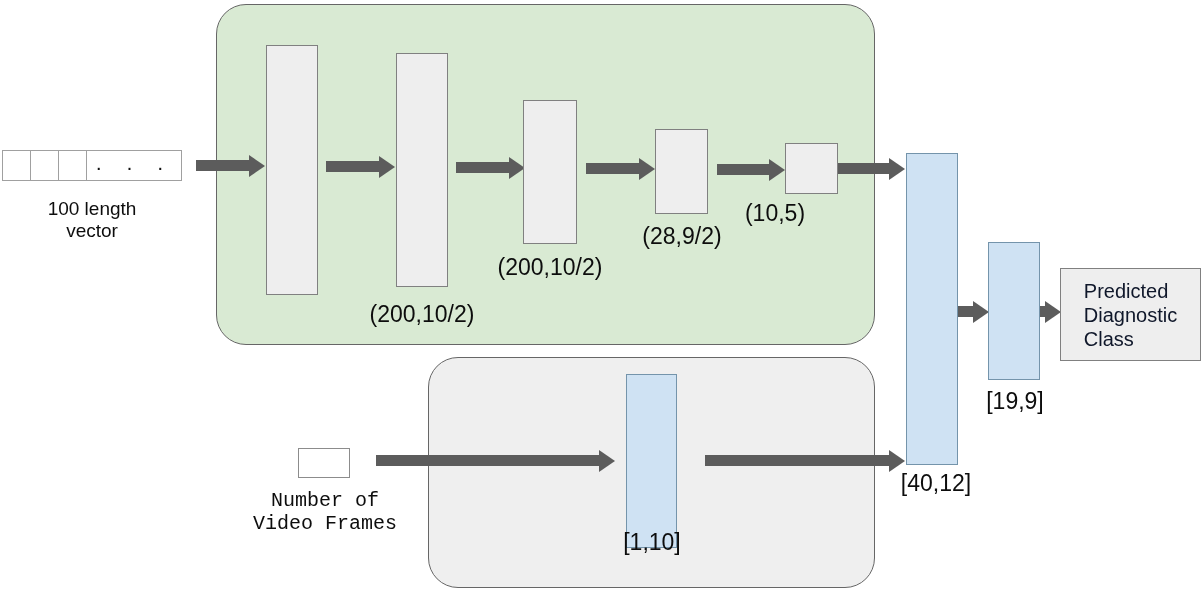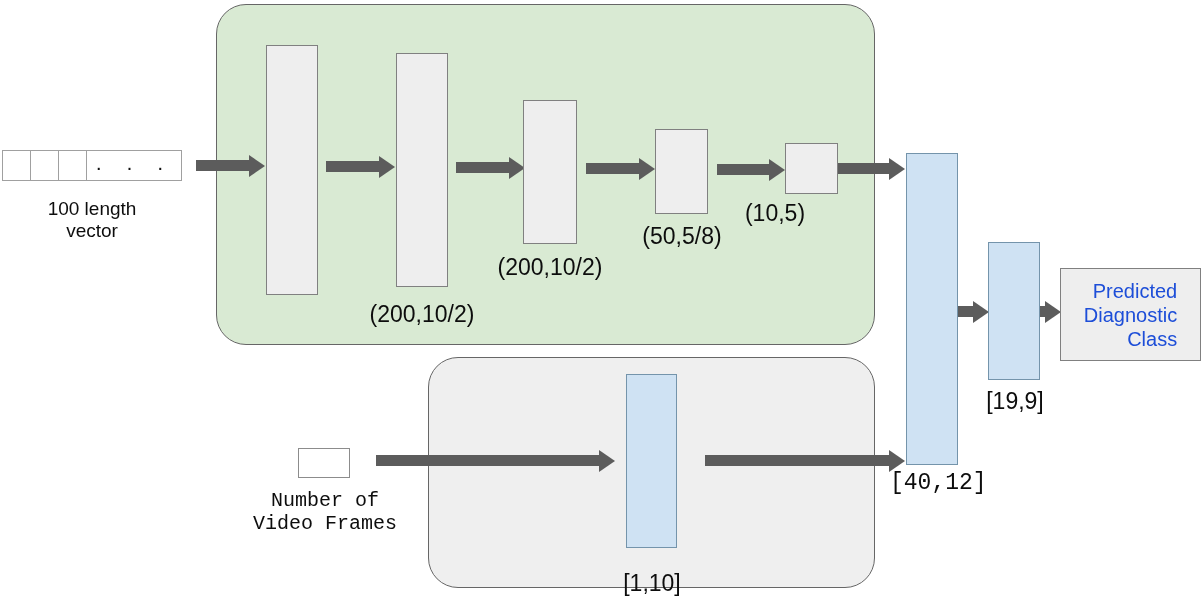--- a/index.html
+++ b/index.html
@@ -90,22 +90,22 @@
   }
   .lbl-shape   { font-size: 23px; }
   .lbl-big     { font-size: 19px; }
   .lbl-mid     { font-size: 20px; font-family: Liberation Mono, monospace; }
 
   .boxtext {
     position: absolute;
     display: flex;
     align-items: center;
     justify-content: center;
-    text-align: right;
-    color: #1d4ed8;
+    text-align: left;
+    color: #0f172a;
     font-size: 20px;
     line-height: 1.2;
     white-space: pre-line;
     box-sizing: border-box;
   }
 </style>
 </head>
 <body>
 
 <div id="canvas">
@@ -135,42 +135,42 @@
   <div class="label lbl-shape" style="left:362px; top:301px; width:120px;">(200,10/2)</div>
 
   <div class="arrow" style="left:456px; top:162px; width:54px;"></div>
 
   <div class="box box-gray" style="left:523px; top:100px; width:54px; height:144px;"></div>
   <div class="label lbl-shape" style="left:490px; top:254px; width:120px;">(200,10/2)</div>
 
   <div class="arrow" style="left:586px; top:163px; width:54px;"></div>
 
   <div class="box box-gray" style="left:655px; top:129px; width:53px; height:85px;"></div>
-  <div class="label lbl-shape" style="left:627px; top:223px; width:110px;">(50,5/8)</div>
+  <div class="label lbl-shape" style="left:627px; top:223px; width:110px;">(28,9/2)</div>
 
   <div class="arrow" style="left:717px; top:164px; width:53px;"></div>
 
   <div class="box box-gray" style="left:785px; top:143px; width:53px; height:51px;"></div>
   <div class="label lbl-shape" style="left:720px; top:200px; width:110px;">(10,5)</div>
 
   <div class="arrow" style="left:838px; top:163px; width:52px;"></div>
 
   <div class="box box-white" style="left:298px; top:448px; width:52px; height:30px;"></div>
   <div class="label lbl-mid" style="left:250px; top:490px; width:150px;">Number of
 Video Frames</div>
 
   <div class="arrow" style="left:376px; top:455px; width:224px;"></div>
 
   <div class="box box-blue" style="left:626px; top:374px; width:51px; height:174px;"></div>
-  <div class="label lbl-shape" style="left:597px; top:570px; width:110px;">[1,10]</div>
+  <div class="label lbl-shape" style="left:597px; top:529px; width:110px;">[1,10]</div>
 
   <div class="arrow" style="left:705px; top:455px; width:185px;"></div>
 
   <div class="box box-blue" style="left:906px; top:153px; width:52px; height:312px;"></div>
-  <div class="label lbl-shape" style="left:890px; top:470px; width:92px;font-family:Liberation Mono, monospace;">[40,12]</div>
+  <div class="label lbl-shape" style="left:890px; top:470px; width:92px;">[40,12]</div>
 
   <div class="arrow" style="left:958px; top:306px; width:16px;"></div>
 
   <div class="box box-blue" style="left:988px; top:242px; width:52px; height:138px;"></div>
   <div class="label lbl-shape" style="left:975px; top:388px; width:80px;">[19,9]</div>
 
   <div class="arrow" style="left:1040px; top:306px; width:6px;"></div>
 
   <div class="box box-gray" style="left:1060px; top:268px; width:141px; height:93px;"></div>
   <div class="boxtext" style="left:1060px; top:268px; width:141px; height:93px;">Predicted

